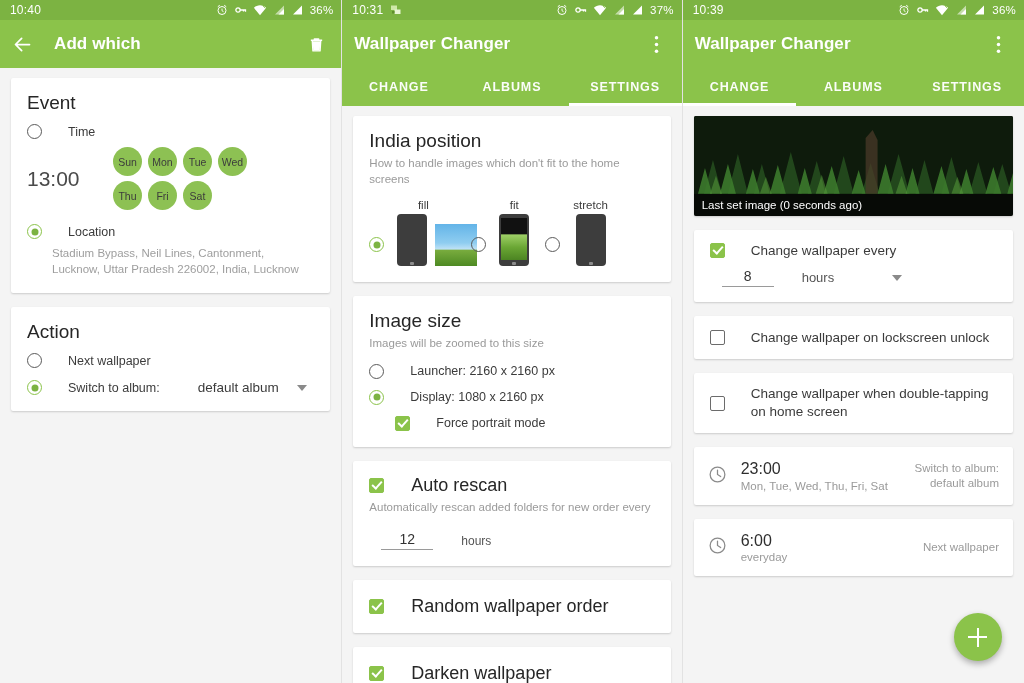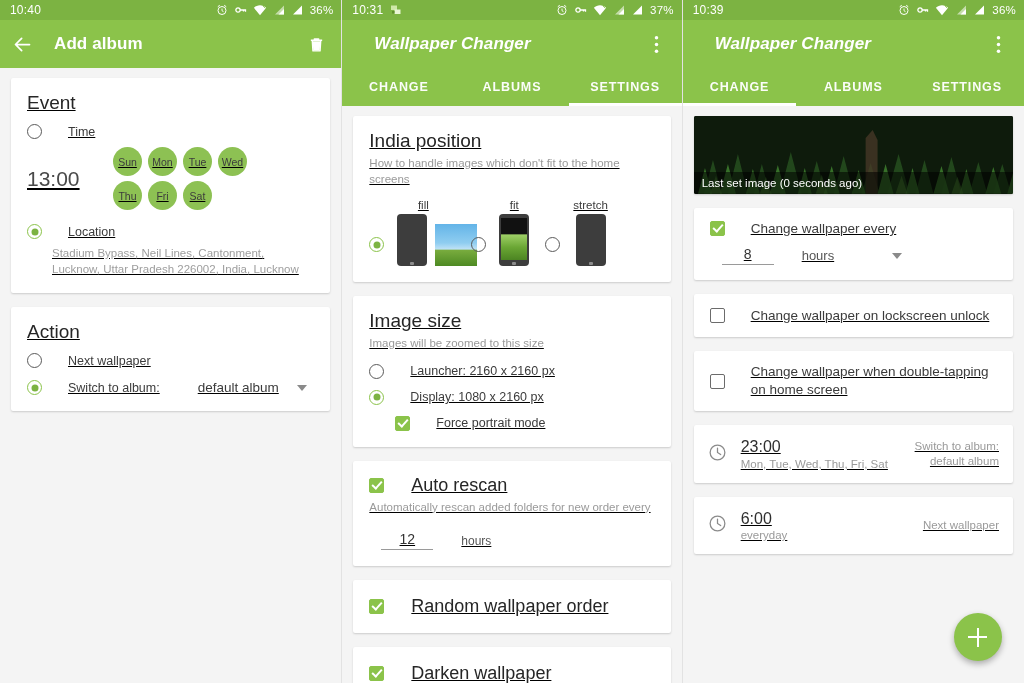--- a/index.html
+++ b/index.html
@@ -29,33 +29,33 @@
   .appbar {
     height: 48px; background: #8bc34a;
     display: flex; align-items: center; padding: 0 12px;
     color: #fff;
   }
   .appbar .title { font-size: 17px; font-weight: bold; letter-spacing: .1px; }
   .appbar .back { width: 30px; display: flex; align-items: center; justify-content: flex-start; }
   .appbar .spacer { flex: 1; }
   .appbar .action { width: 26px; display: flex; align-items: center; justify-content: center; cursor: pointer; }
   .appbar.with-back .title { margin-left: 12px; }
-  .appbar:not(.with-back) .title { margin-left: 20px; font-style: italic; }
+  .appbar:not(.with-back) .title { margin-left: 0; }
 
   
   .tabs { height: 38px; background: #8bc34a; display: flex; position: relative; }
   .tab {
     flex: 1; display: flex; align-items: center; justify-content: center;
     color: #ffffff; font-size: 12.5px; font-weight: bold; letter-spacing: .9px;
     cursor: pointer; opacity: .97;
   }
   .tab-indicator { position: absolute; bottom: 0; height: 3px; background: #ffffff; }
 
   
-  .content { padding: 10px 11px 0 11px; text-decoration: underline; }
+  .content { padding: 10px 11px 0 11px; }
   .card {
     background: #fff; border-radius: 2px; margin-bottom: 14px;
     box-shadow: 0 1px 2px rgba(0,0,0,.17);
   }
   .card-pad { padding: 14px 16px 16px 16px; }
   .card-title { font-size: 19px; color: #262626; font-weight: normal; }
   .card-sub { font-size: 11.5px; color: #9a9a9a; margin-top: 4px; line-height: 1.35; }
 
   
   .row { display: flex; align-items: center; gap: 16px; }
@@ -123,21 +123,21 @@
   .sky.fitimg { background: linear-gradient(#111 0%, #111 38%, #9ecf66 40%,
           #6aa634 70%, #4c8422 100%); }
   .fill-behind {
     width: 42px; height: 42px; position: relative; left: 8px; z-index: 0;
     margin-right: -20px;
   }
   .radio-gap { margin: 0 13px 14px 0; }
 
   
   .preview {
-    height: 78px; border-radius: 2px; overflow: hidden; position: relative;
+    height: 100px; border-radius: 2px; overflow: hidden; position: relative;
     margin-bottom: 14px; box-shadow: 0 1px 2px rgba(0,0,0,.17);
     background: #10180e;
   }
   .preview .cap {
     position: absolute; left: 0; right: 0; bottom: 0; height: 22px;
     background: rgba(0,0,0,.55); color: #fff; font-size: 11.5px;
     display: flex; align-items: center; padding-left: 8px;
   }
   .trees { position:absolute; inset:0; }
 
@@ -192,21 +192,21 @@
         <span class="pct">36%</span>
       </span>
     </div>
 
     <div class="appbar with-back">
       <span class="back">
         <svg width="21" height="21" viewBox="0 0 24 24">
             <path d="M20 12H5M11 5l-7 7 7 7" stroke="#fff" stroke-width="2" fill="none" stroke-linecap="round" stroke-linejoin="round"></path>
           </svg>
       </span>
-      <span class="title">Add album</span>
+      <span class="title">Add which</span>
       <span class="spacer"></span>
       <span class="action">
         <svg width="17" height="17" viewBox="0 0 24 24">
             <path d="M4 6h16M9 6V4h6v2M6 6l1 15h10l1-15" stroke="#fff" stroke-width="2" fill="#fff" fill-opacity=".0" stroke-linejoin="round"></path>
             <path d="M6.5 7.5h11l-1 13h-9z" fill="#fff"></path>
           </svg>
       </span>
     </div>
 
     <div class="content">

